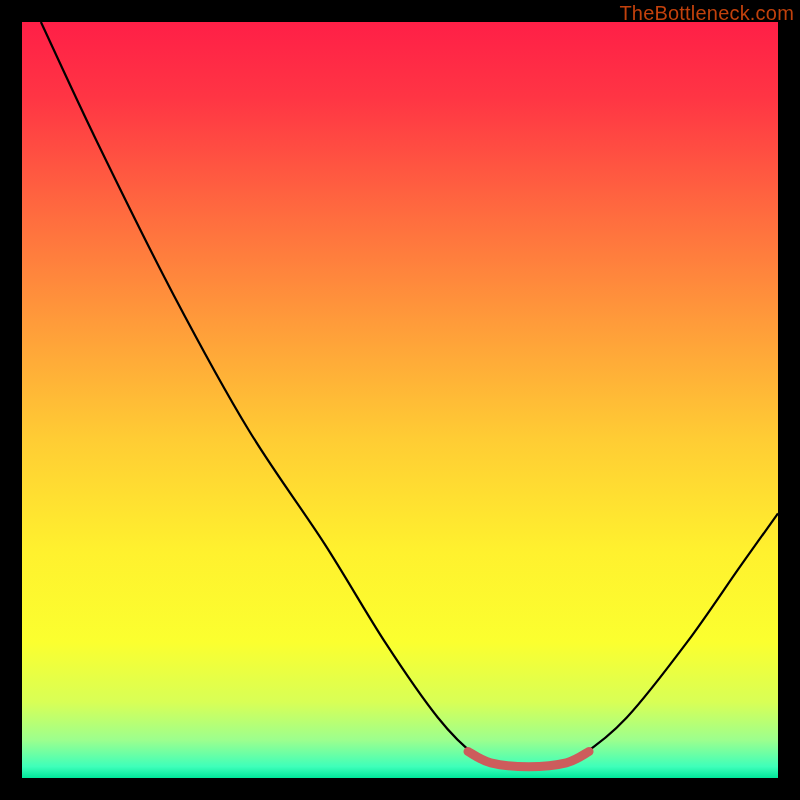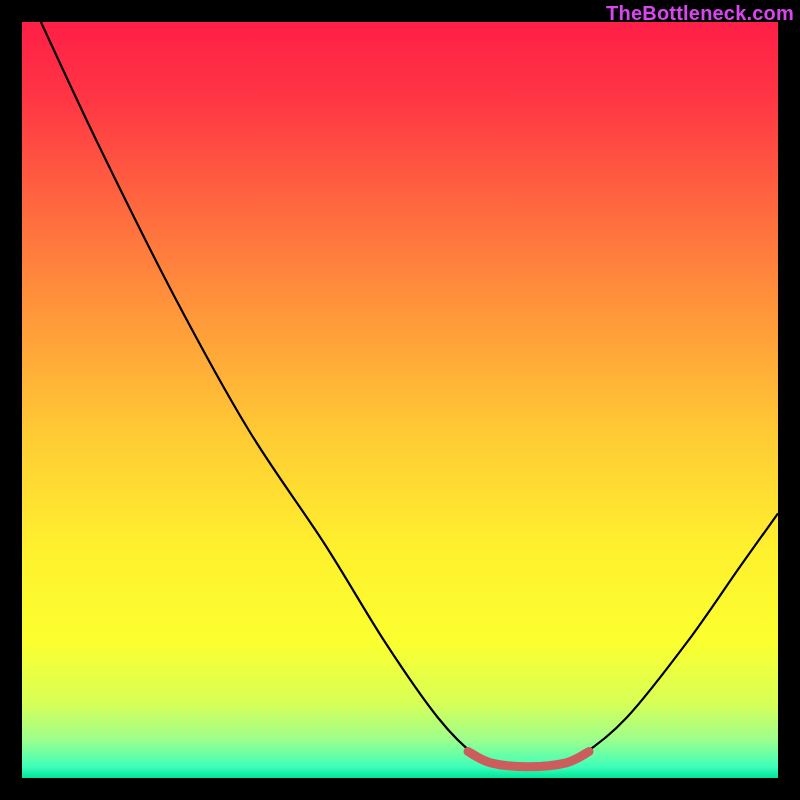--- a/index.html
+++ b/index.html
@@ -17,22 +17,22 @@
     width: 756px;
     height: 756px;
     background: #000;
   }
   .watermark {
     position: absolute;
     top: 2px;
     right: 6px;
     font-family: Arial, Helvetica, sans-serif;
     font-size: 20px;
-    font-weight: 700;
-    color: #d946ef;
+    font-weight: 400;
+    color: #c2410c;
     letter-spacing: 0.2px;
   }
   svg {
     display: block;
   }
 </style>
 </head>
 <body>
 
 <div class="frame">

